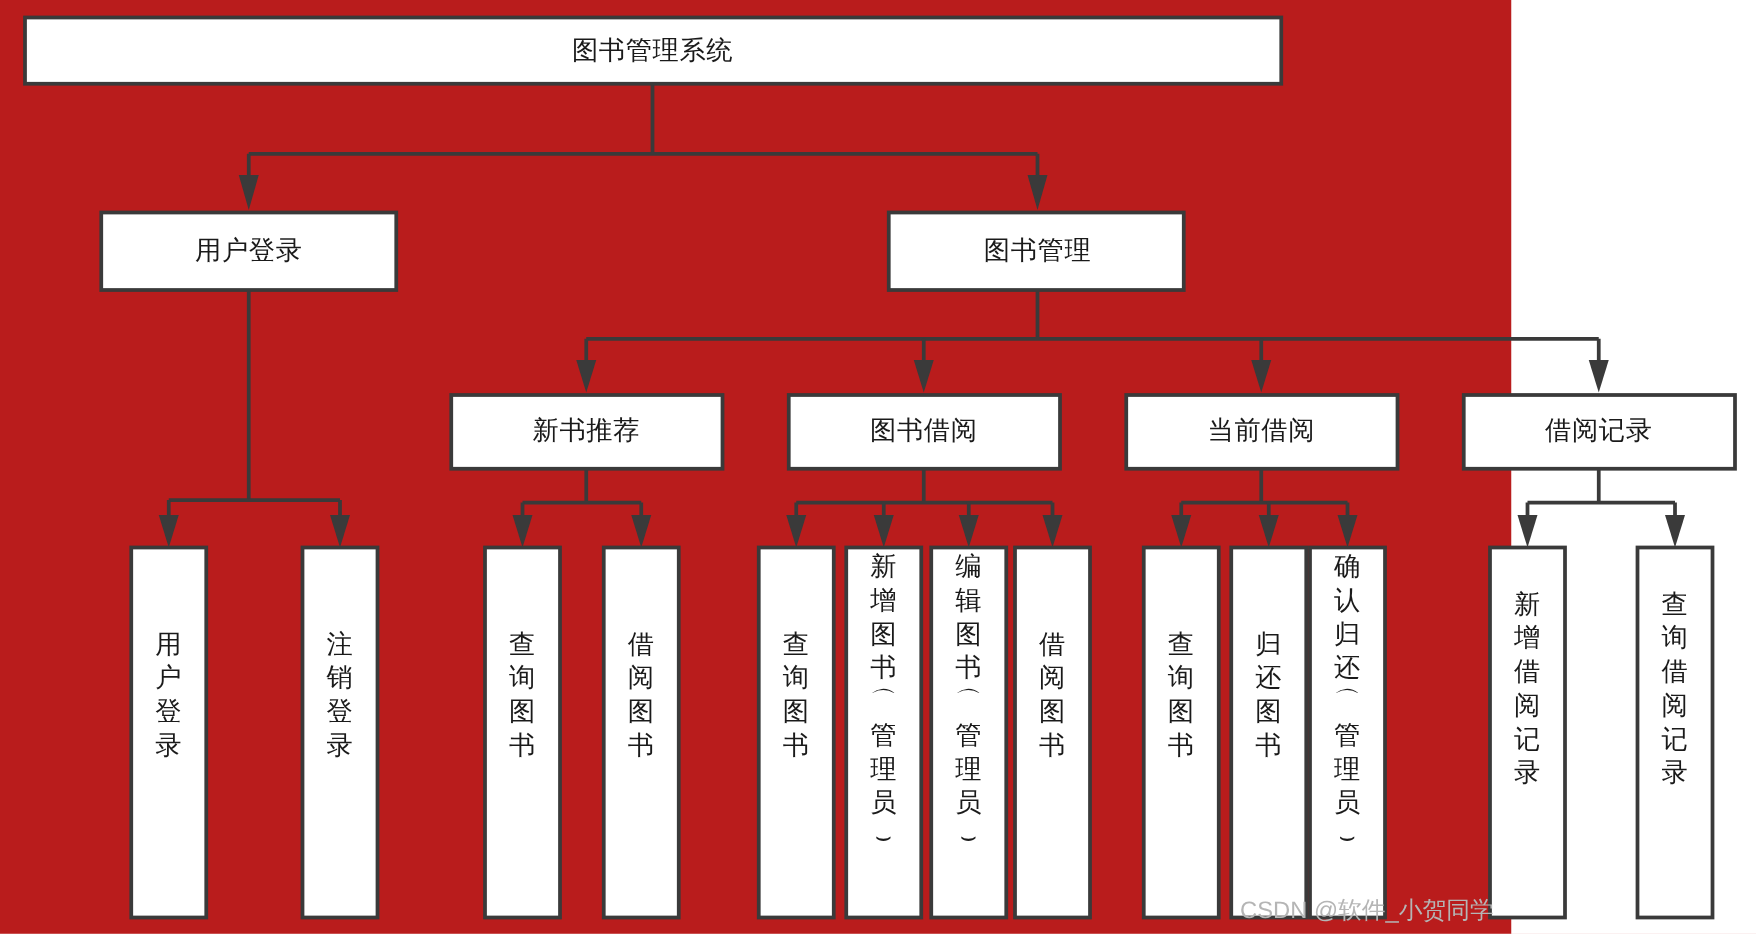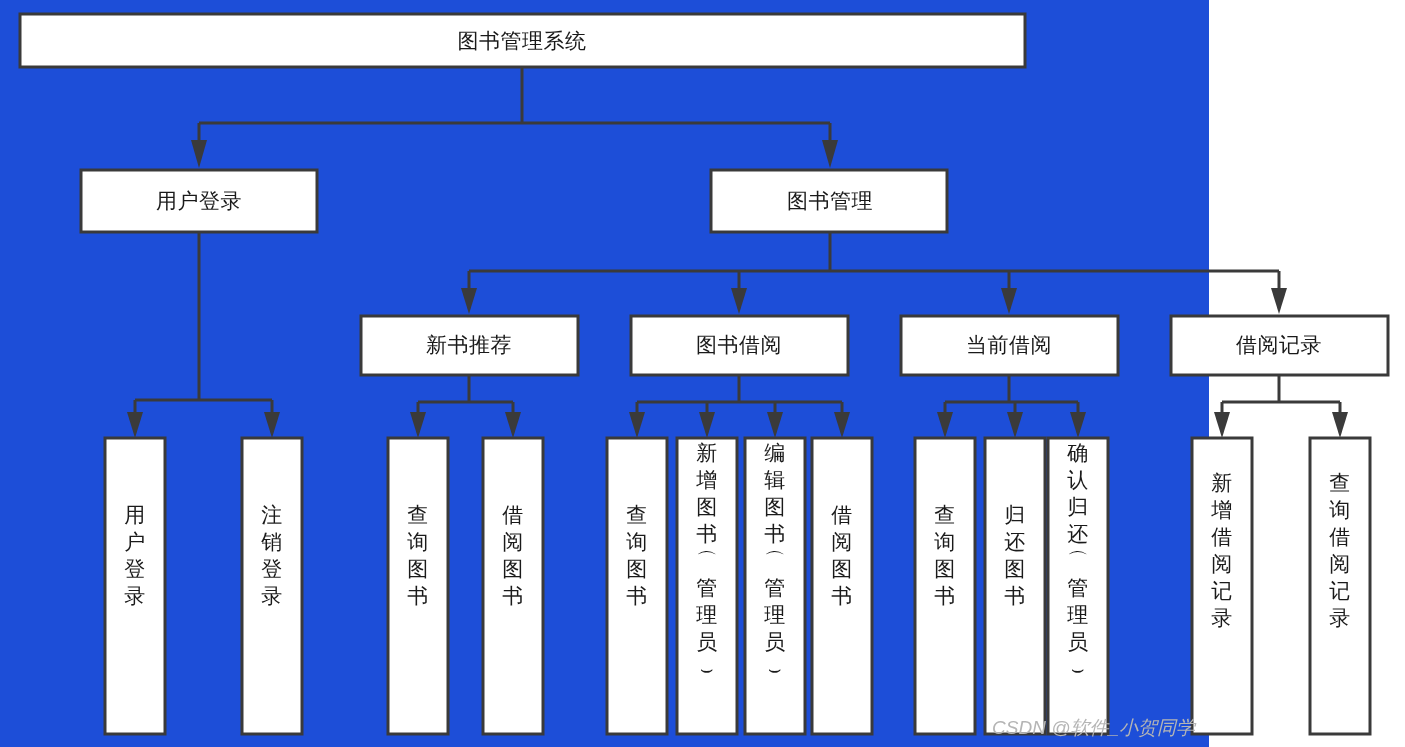--- a/index.html
+++ b/index.html
@@ -11,21 +11,21 @@
   body {
     width: 1405px;
     height: 747px;
     font-family: "Liberation Sans", "DejaVu Sans", sans-serif;
     overflow: hidden;
   }
   #diagram-root {
     position: relative;
     width: 1209px;
     height: 747px;
-    background: #1d4ed8;
+    background: #b91c1c;
   }
   svg.flow {
     position: absolute;
     top: 0;
     left: 0;
     width: 1405px;
     height: 747px;
     display: block;
   }
   .node-rect {
@@ -60,21 +60,20 @@
   .watermark {
     position: absolute;
     right: 14px;
     bottom: 6px;
     font-family: "Liberation Sans", "DejaVu Sans", sans-serif;
     font-size: 19px;
     color: #b5b5b5;
     white-space: nowrap;
     user-select: none;
     pointer-events: none;
-    font-style: italic;
   }
 </style>
 </head>
 <body>
 
 <div id="diagram-root">
 
   <svg class="flow" viewBox="0 0 1405 747" xmlns="http://www.w3.org/2000/svg">
 
     <g>

